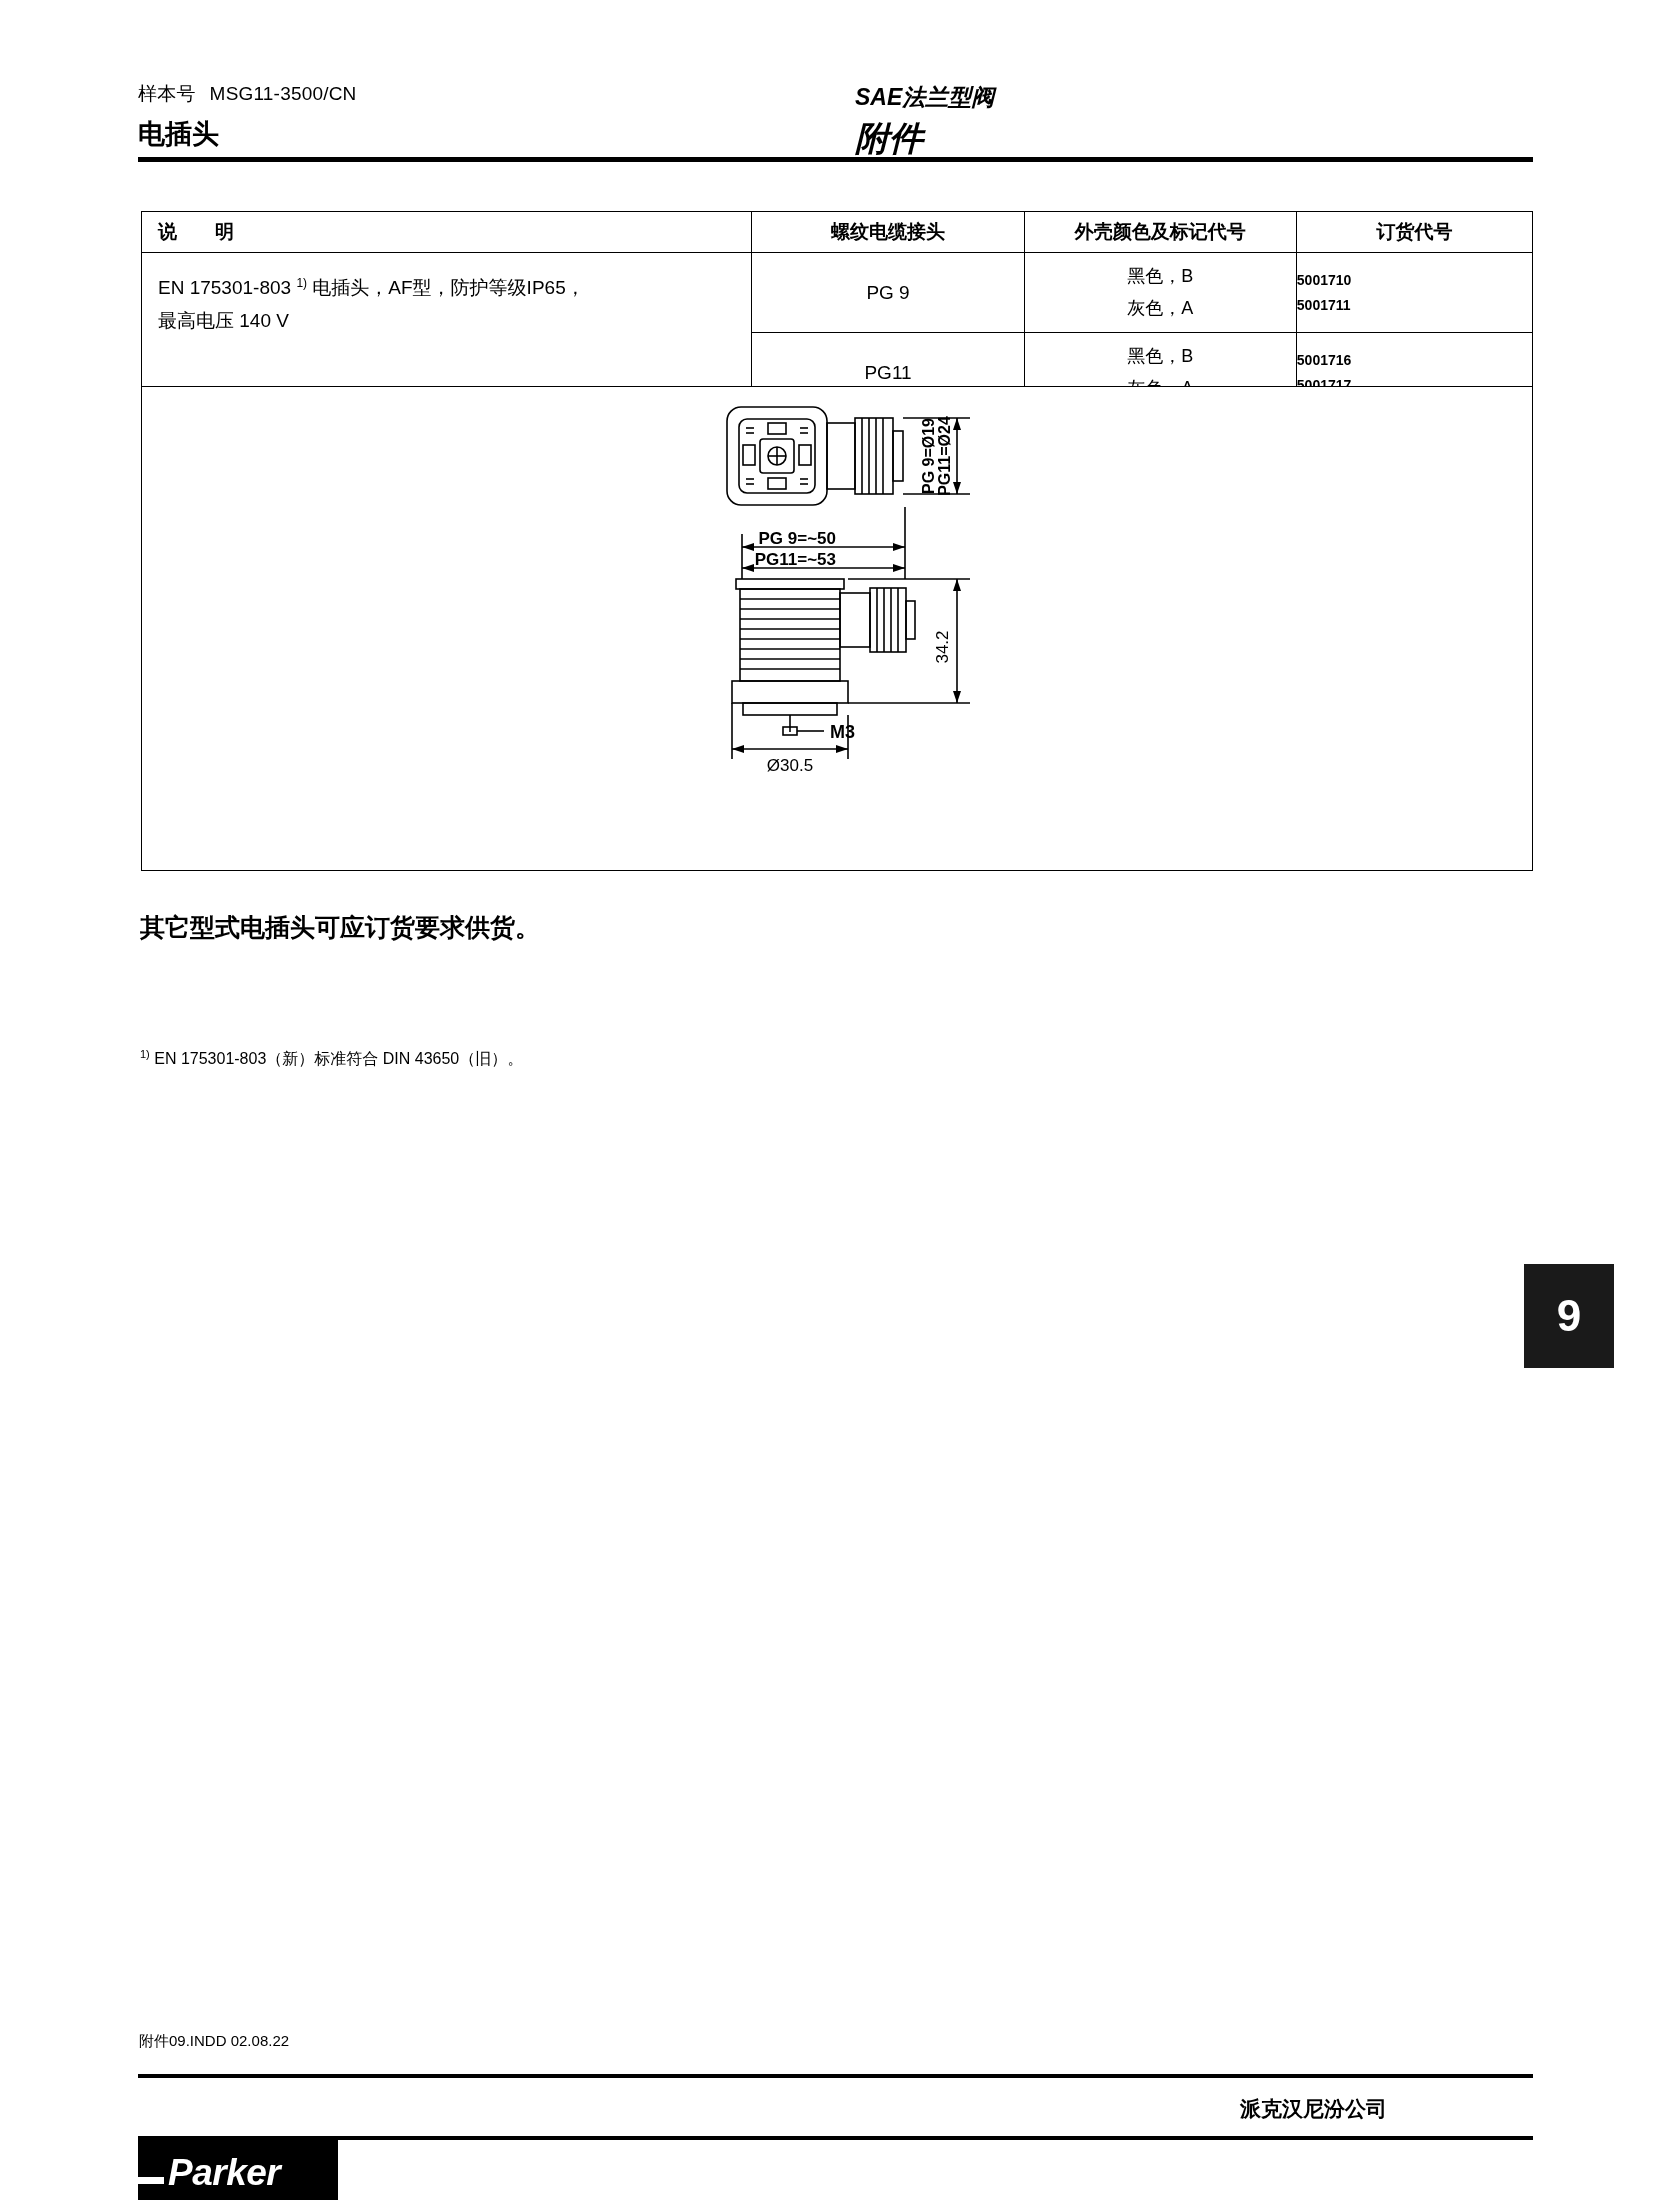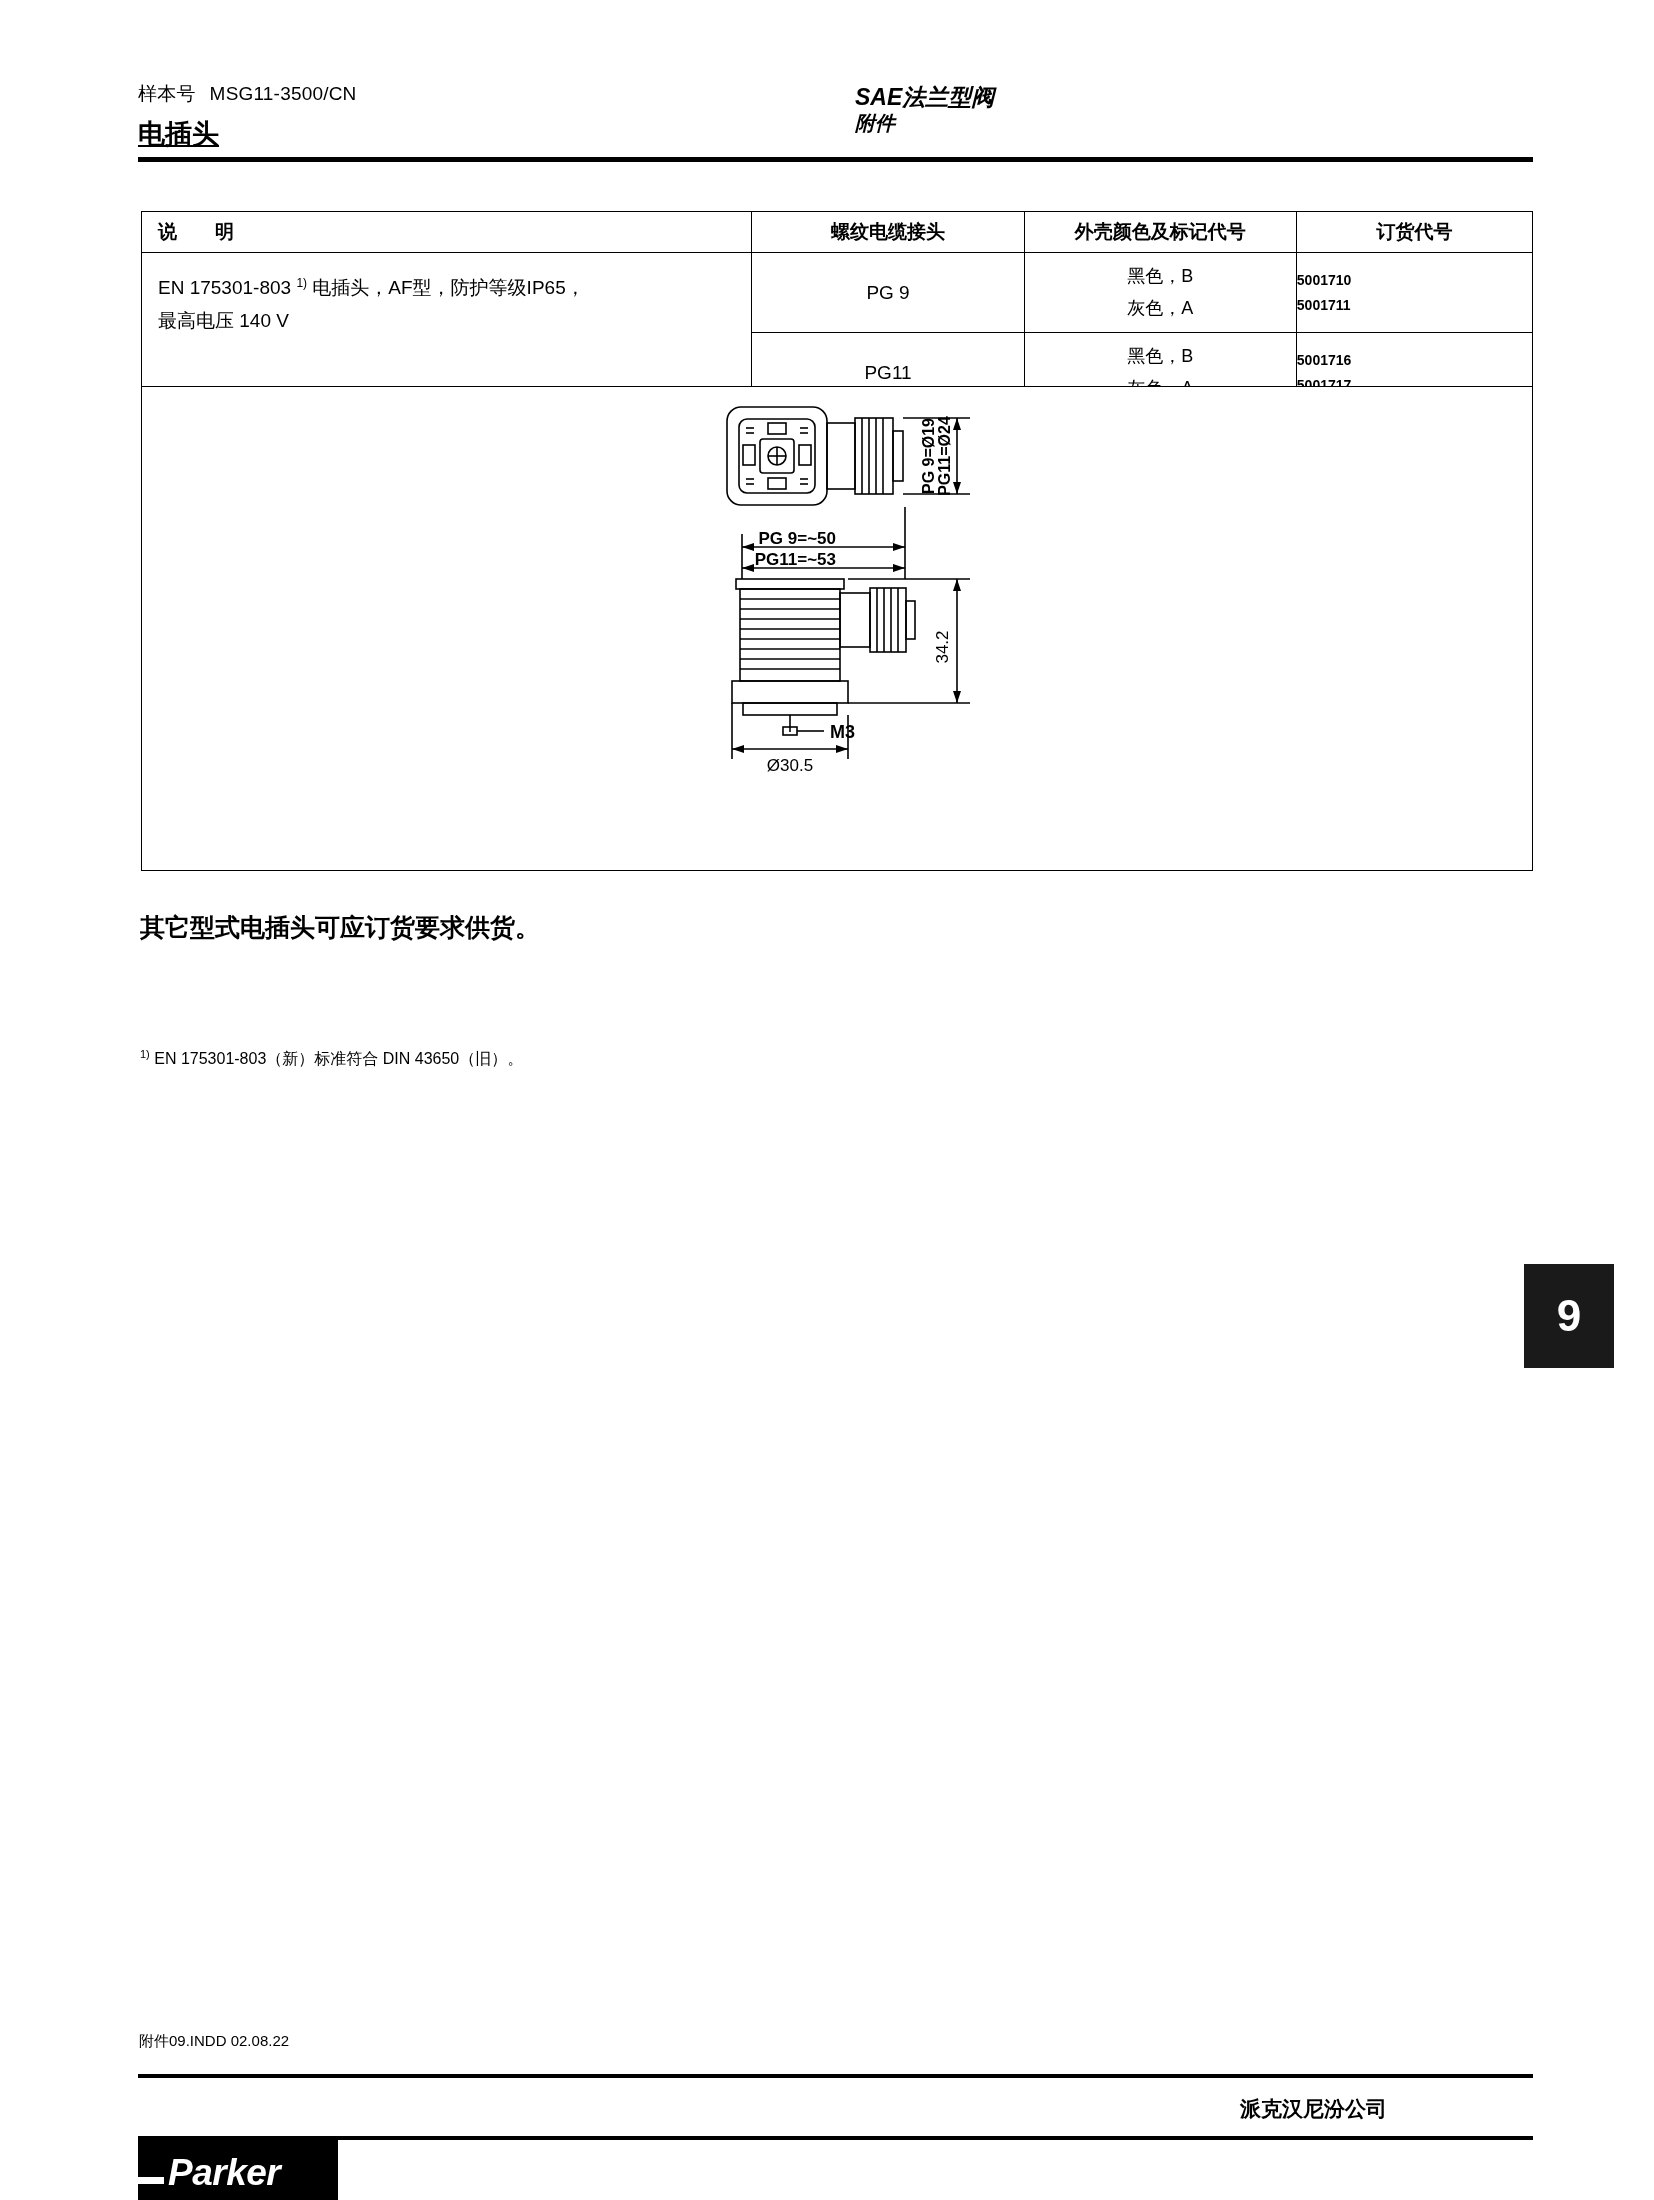--- a/index.html
+++ b/index.html
@@ -33,36 +33,35 @@
     white-space: nowrap;
   }
   .hdr-catno .num { margin-left: 14px; }
   .hdr-title {
     position: absolute;
     left: 138px;
     top: 90px;
     font-size: 27px;
     font-weight: bold;
     white-space: nowrap;
-    text-decoration: underline;
   }
   .hdr-right-1 {
     position: absolute;
     left: 855px;
     top: 56px;
     font-size: 23px;
     font-weight: bold;
     font-style: italic;
     white-space: nowrap;
   }
   .hdr-right-2 {
     position: absolute;
     left: 855px;
-    top: 84px;
-    font-size: 20px;
+    top: 90px;
+    font-size: 34px;
     font-weight: bold;
     font-style: italic;
     white-space: nowrap;
   }
   .hdr-rule {
     position: absolute;
     left: 138px;
     top: 131px;
     width: 1395px;
     height: 5px;

